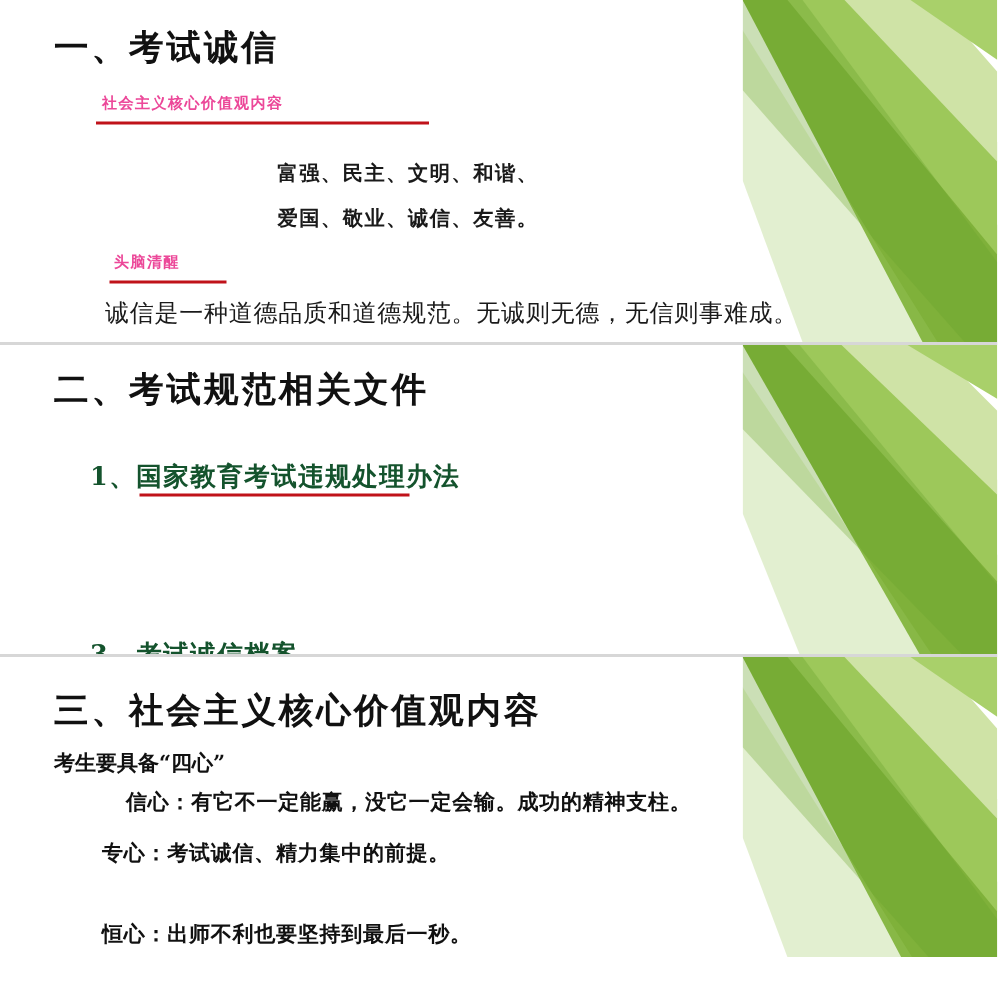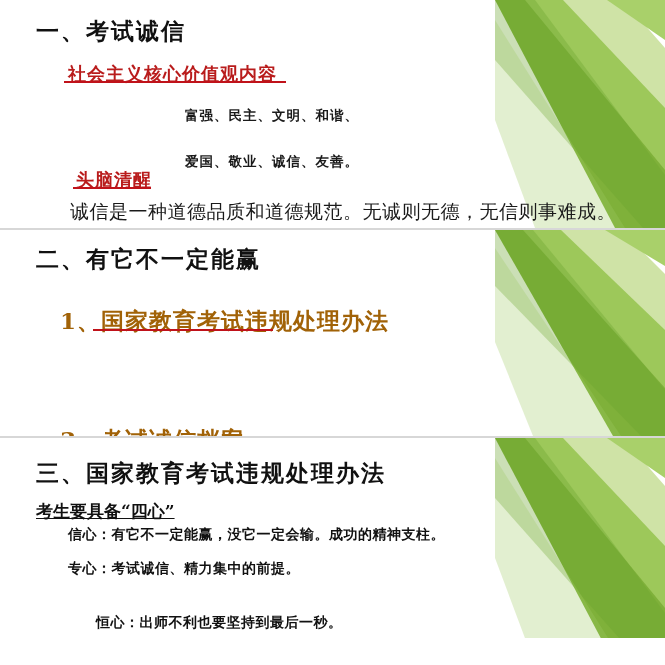--- a/index.html
+++ b/index.html
@@ -77,75 +77,74 @@
     font-family: "DejaVu Serif", "Liberation Serif", serif;
     font-weight: bold;
     color: #111111;
     letter-spacing: 2px;
     white-space: nowrap;
   }
   .h-main { font-size: 23px; }
 
   .red-head {
     position: absolute;
-    color: #b91c1c;
-    font-weight: bold;
-    font-size: 18px;
+    color: #ec4899;
+    font-weight: bold;
+    font-size: 10px;
     letter-spacing: 1px;
     white-space: nowrap;
     font-family: "DejaVu Serif", "Liberation Serif", serif;
   }
   .red-underline {
     position: absolute;
     height: 1.5px;
     background: #c0121a;
   }
 
   .body-line {
     position: absolute;
-    font-size: 19px;
+    font-size: 16px;
     color: #1a1a1a;
     white-space: nowrap;
     font-family: "DejaVu Serif", "Liberation Serif", serif;
     letter-spacing: 0.5px;
     text-align: center;
   }
   .value-line {
     position: absolute;
     font-size: 13.5px;
     color: #1a1a1a;
     white-space: nowrap;
     font-weight: bold;
     font-family: "DejaVu Serif", "Liberation Serif", serif;
     letter-spacing: 1px;
   }
 
   .num-item {
     position: absolute;
-    font-size: 23px;
-    font-weight: bold;
-    white-space: nowrap;
-    color: #a16207;
+    font-size: 17px;
+    font-weight: bold;
+    white-space: nowrap;
+    color: #14532d;
     font-family: "DejaVu Serif", "Liberation Serif", serif;
     letter-spacing: 1px;
   }
   .num-underline {
     position: absolute;
     height: 1.5px;
     background: #c0121a;
   }
 
   .sub-note {
     position: absolute;
-    font-size: 17px;
+    font-size: 14px;
     font-weight: bold;
     white-space: nowrap;
     color: #111111;
     font-family: "DejaVu Serif", "Liberation Serif", serif;
-    text-decoration: underline;
   }
   .bullet-line {
     position: absolute;
     font-size: 14px;
     font-weight: bold;
     white-space: nowrap;
     color: #111111;
     font-family: "DejaVu Serif", "Liberation Serif", serif;
     letter-spacing: 0.5px;
   }
@@ -185,21 +184,21 @@
         <polygon points="0,120 0,20 130,228 40,228" fill="#9fca63" opacity="0.30"></polygon>
       </svg>
     </div>
 
     <div class="heading h-main" style="left:36px; top:16px;">一、考试诚信</div>
 
     <div class="red-head" style="left:68px; top:62px;">社会主义核心价值观内容</div>
     <div class="red-underline" style="left:64px; top:81px; width:222px;"></div>
 
     <div class="value-line" style="left:185px; top:107px;">富强、民主、文明、和谐、</div>
-    <div class="value-line" style="left:185px; top:137px;margin-top:16px;">爱国、敬业、诚信、友善。</div>
+    <div class="value-line" style="left:185px; top:137px;">爱国、敬业、诚信、友善。</div>
 
     <div class="red-head" style="left:76px; top:168px;">头脑清醒</div>
     <div class="red-underline" style="left:73px; top:187px; width:78px;"></div>
 
     <div class="body-line" style="left:70px; top:199px;">诚信是一种道德品质和道德规范。无诚则无德，无信则事难成。</div>
   </div>
 
   <div class="sep sep-1"></div>
 
   <div class="slide slide-2">
@@ -209,21 +208,21 @@
         <rect x="0" y="0" width="170" height="206" fill="#ffffff"></rect>
         <polygon points="0,0 58,0 170,140 170,206 118,206" fill="#7fb13a"></polygon>
         <polygon points="28,0 92,0 170,90 170,158" fill="#9dc85a"></polygon>
         <polygon points="66,0 126,0 170,44 170,100" fill="#cfe3a6"></polygon>
         <polygon points="110,0 170,0 170,36" fill="#a9d06a"></polygon>
         <polygon points="0,56 0,0 38,0 170,160 170,206 146,206" fill="#6ba32f" opacity="0.35"></polygon>
         <polygon points="0,112 0,18 126,206 38,206" fill="#9fca63" opacity="0.30"></polygon>
       </svg>
     </div>
 
-    <div class="heading h-main" style="left:36px; top:14px;">二、有它不一定能赢</div>
+    <div class="heading h-main" style="left:36px; top:14px;">二、考试规范相关文件</div>
 
     <div class="num-item" style="left:60px; top:76px;">
       <span>1、</span><span>国家教育考试违规处理办法</span>
     </div>
     <div class="num-underline" style="left:93px; top:99px; width:180px;"></div>
 
 
     <div class="num-item" style="left:60px; top:168px;margin-top:27px;">
       <span>3、</span><span>考试诚信档案</span>
     </div>
@@ -238,22 +237,22 @@
         <rect x="0" y="0" width="170" height="227" fill="#ffffff"></rect>
         <polygon points="0,0 60,0 170,150 170,227 120,227" fill="#7fb13a"></polygon>
         <polygon points="30,0 95,0 170,95 170,170" fill="#9dc85a"></polygon>
         <polygon points="68,0 128,0 170,48 170,108" fill="#cfe3a6"></polygon>
         <polygon points="112,0 170,0 170,40" fill="#a9d06a"></polygon>
         <polygon points="0,60 0,0 40,0 170,175 170,227 148,227" fill="#6ba32f" opacity="0.35"></polygon>
         <polygon points="0,120 0,20 130,227 40,227" fill="#9fca63" opacity="0.30"></polygon>
       </svg>
     </div>
 
-    <div class="heading h-main" style="left:36px; top:20px;">三、国家教育考试违规处理办法</div>
+    <div class="heading h-main" style="left:36px; top:20px;">三、社会主义核心价值观内容</div>
 
     <div class="sub-note" style="left:36px; top:62px;">考生要具备“四心”</div>
 
-    <div class="bullet-line" style="left:68px; top:88px;">信心：有它不一定能赢，没它一定会输。成功的精神支柱。</div>
+    <div class="bullet-line" style="left:84px; top:88px;">信心：有它不一定能赢，没它一定会输。成功的精神支柱。</div>
     <div class="bullet-line" style="left:68px; top:122px;">专心：考试诚信、精力集中的前提。</div>
-    <div class="bullet-line" style="left:68px; top:176px;margin-left:28px;">恒心：出师不利也要坚持到最后一秒。</div>
+    <div class="bullet-line" style="left:68px; top:176px;">恒心：出师不利也要坚持到最后一秒。</div>
   </div>
 
 </div>
 
 </body></html>

